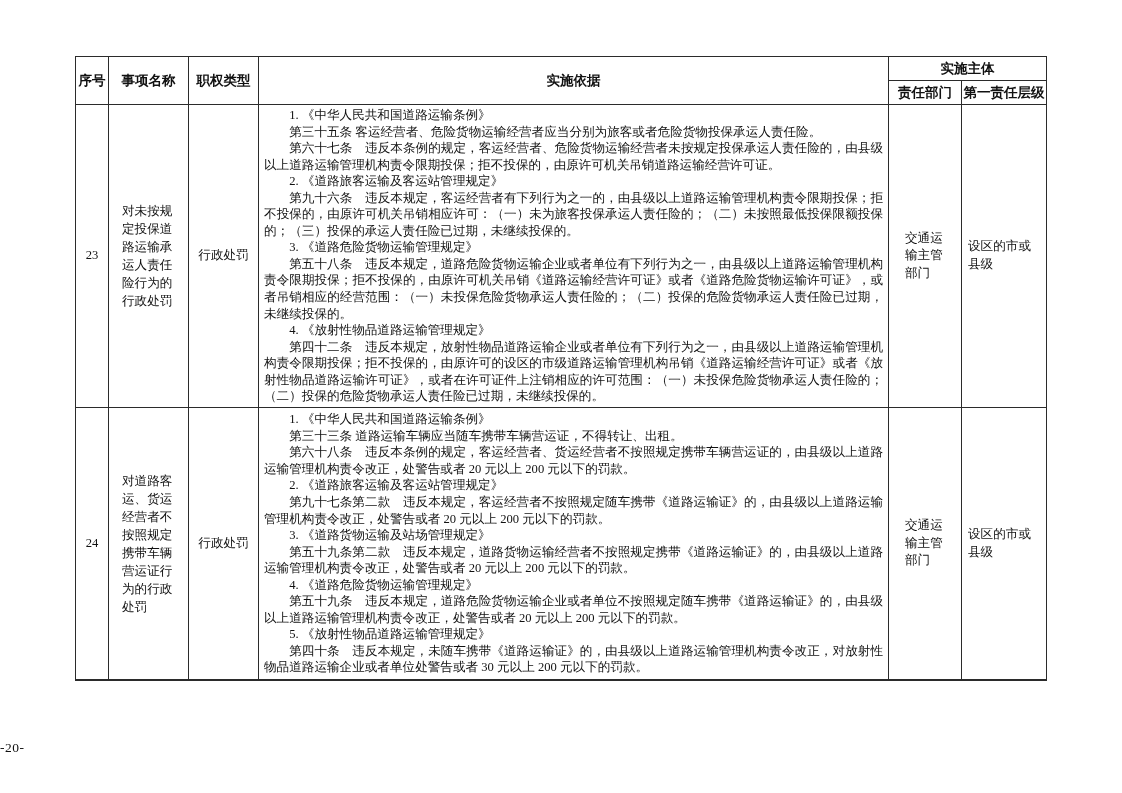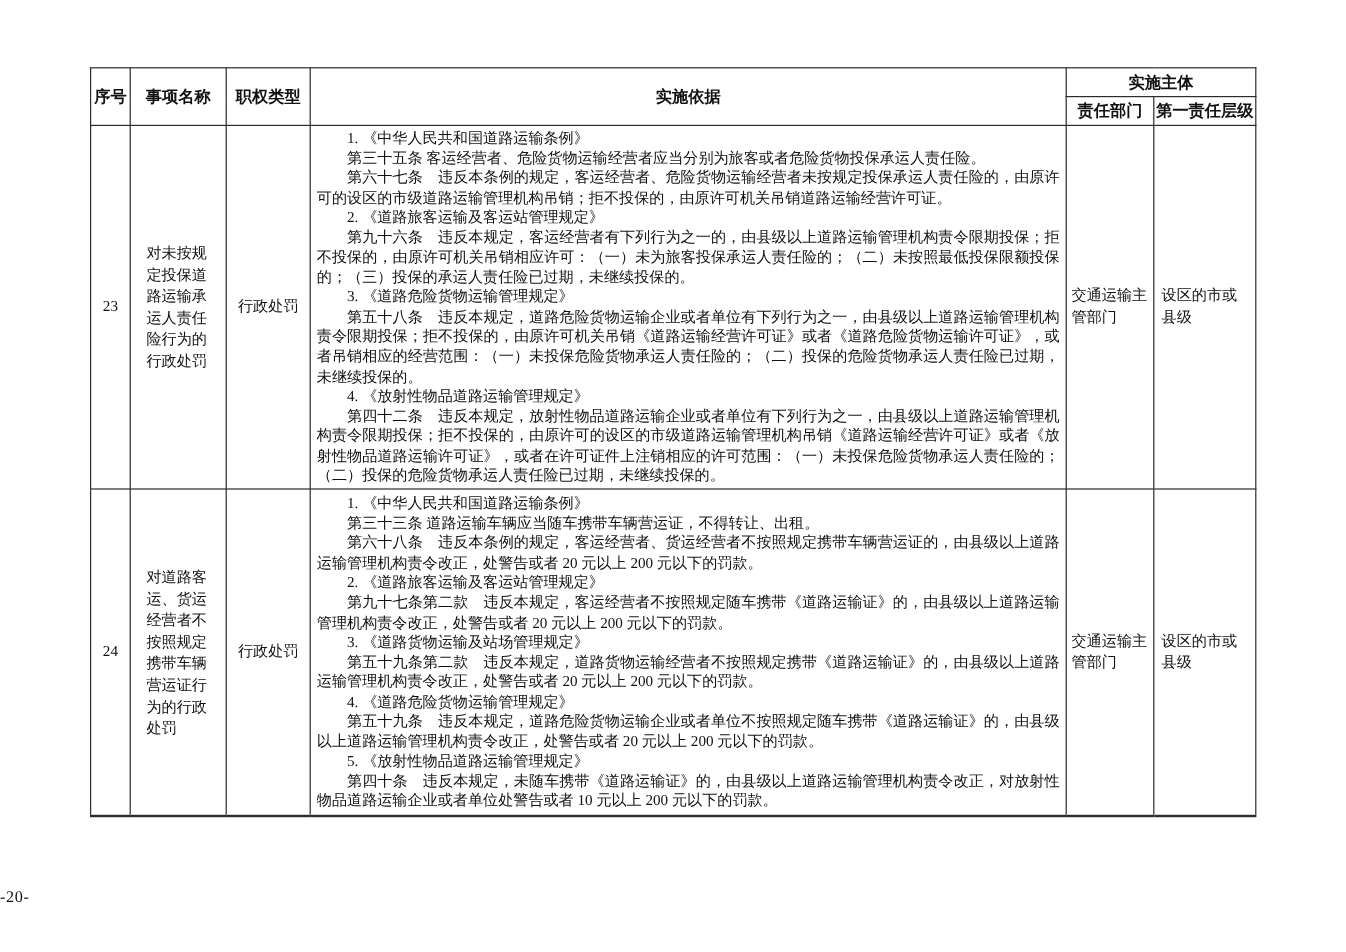--- a/index.html
+++ b/index.html
@@ -36,21 +36,21 @@
     vertical-align: middle;
   }
   tr.row-a { height: 283px; }
   tr.row-b { height: 273px; }
   tr.row-b td { border-bottom: 2px solid #2b2b2b; }
   .td-seq { text-align: center; }
   .td-item { padding: 2px 13px; line-height: 18px; text-align: left; }
   .td-type { text-align: center; }
   .td-basis { padding: 2px 5px; line-height: 16.55px; vertical-align: middle; }
   .td-basis p { text-indent: 2em; text-align: justify; }
-  .td-dept { padding: 2px 4px; line-height: 17.5px; }
+  .td-dept { padding: 2px 16px; line-height: 17.5px; }
   .td-level { padding: 4px 6px; line-height: 17.5px; }
   .page-footer {
     position: absolute;
     left: 0; top: 740px;
     width: 100%;
     font-size: 13.5px;
     letter-spacing: 0.5px;
   }
 </style>
 </head>
@@ -79,21 +79,21 @@
     </tr>
   </thead>
   <tbody>
     <tr class="row-a">
       <td class="td-seq">23</td>
       <td class="td-item">对未按规定投保道路运输承运人责任险行为的行政处罚</td>
       <td class="td-type">行政处罚</td>
       <td class="td-basis">
           <p>1. 《中华人民共和国道路运输条例》</p>
           <p>第三十五条 客运经营者、危险货物运输经营者应当分别为旅客或者危险货物投保承运人责任险。</p>
-          <p>第六十七条　违反本条例的规定，客运经营者、危险货物运输经营者未按规定投保承运人责任险的，由原许可的设区的市级道路运输管理机构吊销；拒不投保的，由原许可机关吊销道路运输经营许可证。</p>
+          <p>第六十七条　违反本条例的规定，客运经营者、危险货物运输经营者未按规定投保承运人责任险的，由县级以上道路运输管理机构责令限期投保；拒不投保的，由原许可机关吊销道路运输经营许可证。</p>
           <p>2. 《道路旅客运输及客运站管理规定》</p>
           <p>第九十六条　违反本规定，客运经营者有下列行为之一的，由县级以上道路运输管理机构责令限期投保；拒不投保的，由原许可机关吊销相应许可：（一）未为旅客投保承运人责任险的；（二）未按照最低投保限额投保的；（三）投保的承运人责任险已过期，未继续投保的。</p>
           <p>3. 《道路危险货物运输管理规定》</p>
           <p>第五十八条　违反本规定，道路危险货物运输企业或者单位有下列行为之一，由县级以上道路运输管理机构责令限期投保；拒不投保的，由原许可机关吊销《道路运输经营许可证》或者《道路危险货物运输许可证》，或者吊销相应的经营范围：（一）未投保危险货物承运人责任险的；（二）投保的危险货物承运人责任险已过期，未继续投保的。</p>
           <p>4. 《放射性物品道路运输管理规定》</p>
           <p>第四十二条　违反本规定，放射性物品道路运输企业或者单位有下列行为之一，由县级以上道路运输管理机构责令限期投保；拒不投保的，由原许可的设区的市级道路运输管理机构吊销《道路运输经营许可证》或者《放射性物品道路运输许可证》，或者在许可证件上注销相应的许可范围：（一）未投保危险货物承运人责任险的；（二）投保的危险货物承运人责任险已过期，未继续投保的。</p>
         </td>
       <td class="td-dept">交通运输主管部门</td>
       <td class="td-level">设区的市或县级</td>
     </tr>
@@ -105,21 +105,21 @@
           <p>1. 《中华人民共和国道路运输条例》</p>
           <p>第三十三条 道路运输车辆应当随车携带车辆营运证，不得转让、出租。</p>
           <p>第六十八条　违反本条例的规定，客运经营者、货运经营者不按照规定携带车辆营运证的，由县级以上道路运输管理机构责令改正，处警告或者 20 元以上 200 元以下的罚款。</p>
           <p>2. 《道路旅客运输及客运站管理规定》</p>
           <p>第九十七条第二款　违反本规定，客运经营者不按照规定随车携带《道路运输证》的，由县级以上道路运输管理机构责令改正，处警告或者 20 元以上 200 元以下的罚款。</p>
           <p>3. 《道路货物运输及站场管理规定》</p>
           <p>第五十九条第二款　违反本规定，道路货物运输经营者不按照规定携带《道路运输证》的，由县级以上道路运输管理机构责令改正，处警告或者 20 元以上 200 元以下的罚款。</p>
           <p>4. 《道路危险货物运输管理规定》</p>
           <p>第五十九条　违反本规定，道路危险货物运输企业或者单位不按照规定随车携带《道路运输证》的，由县级以上道路运输管理机构责令改正，处警告或者 20 元以上 200 元以下的罚款。</p>
           <p>5. 《放射性物品道路运输管理规定》</p>
-          <p>第四十条　违反本规定，未随车携带《道路运输证》的，由县级以上道路运输管理机构责令改正，对放射性物品道路运输企业或者单位处警告或者 10 元以上 200 元以下的罚款。</p>
+          <p>第四十条　违反本规定，未随车携带《道路运输证》的，由县级以上道路运输管理机构责令改正，对放射性物品道路运输企业或者单位处警告或者 30 元以上 200 元以下的罚款。</p>
         </td>
       <td class="td-dept">交通运输主管部门</td>
       <td class="td-level">设区的市或县级</td>
     </tr>
   </tbody>
 </table>
 
 <div class="page-footer">-20-</div>
 
 </body></html>

